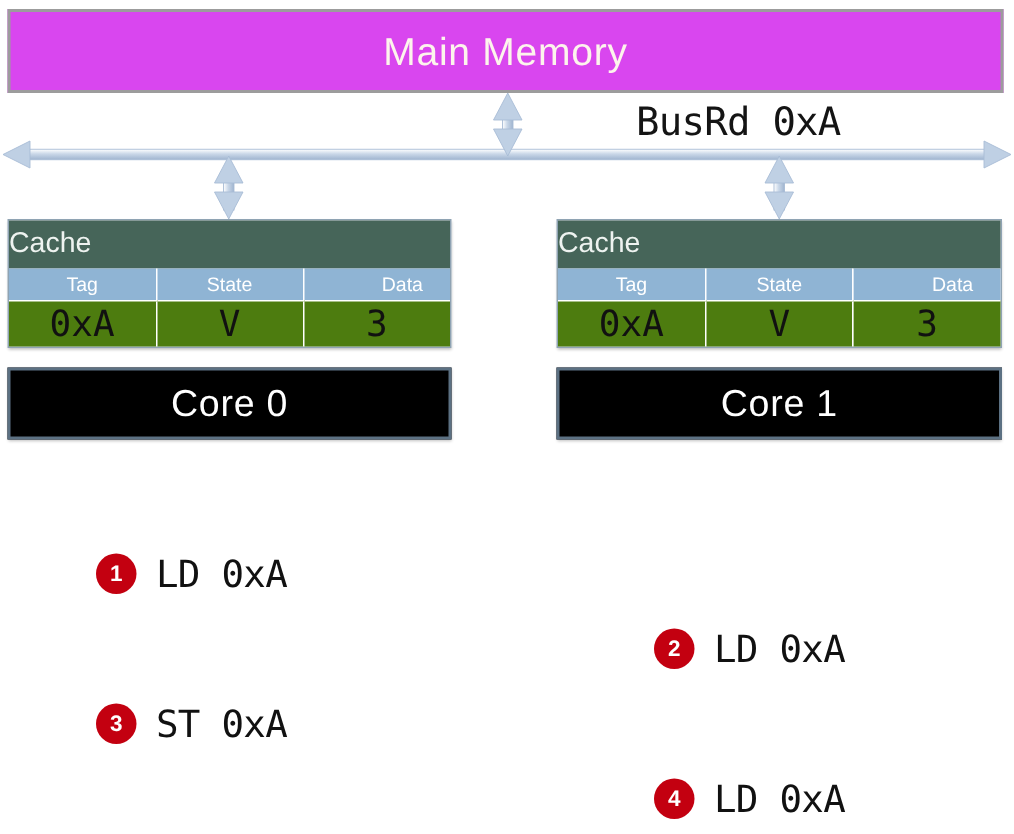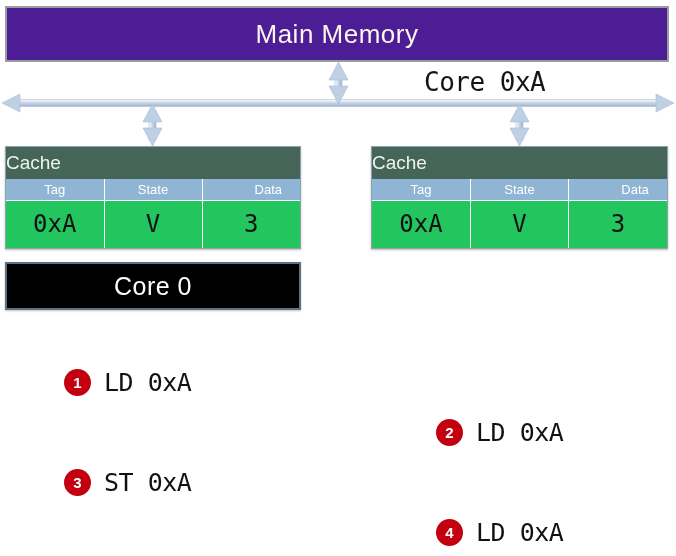--- a/index.html
+++ b/index.html
@@ -19,21 +19,21 @@
     height: 556px;
   }
 
   
   .main-memory {
     position: absolute;
     left: 5px;
     top: 6px;
     width: 664px;
     height: 56px;
-    background: #4c1d95;
+    background: #d946ef;
     border: 2px solid #9c9c9c;
     box-sizing: border-box;
     display: flex;
     align-items: center;
     justify-content: center;
   }
   .main-memory-label {
     color: #fdf4ec;
     font-size: 26px;
     letter-spacing: 0.5px;
@@ -93,22 +93,22 @@
     background: #8fb4d4;
     color: #ffffff;
     font-size: 13px;
     font-weight: normal;
     height: 21px;
     border-right: 1px solid #ffffff;
     box-sizing: border-box;
   }
   .cache-table th:last-child { border-right: none; padding-left: 35px; }
   .cache-table td {
-    background: #22c55e;
-    height: 48px;
+    background: #4d7c0f;
+    height: 31px;
     border-right: 1px solid #ffffff;
     border-top: 1px solid #ffffff;
     box-sizing: border-box;
     text-align: center;
     font-family: "DejaVu Sans Mono", "Liberation Mono", monospace;
     font-size: 24px;
     color: #111111;
   }
   .cache-table td:last-child { border-right: none; }
   .cell-red { color: #ee0000; }
@@ -160,21 +160,21 @@
 </style>
 </head>
 <body>
 
 <div id="stage">
 
   <div class="main-memory">
     <span class="main-memory-label">Main Memory</span>
   </div>
 
-  <div class="bus-label">Core 0xA</div>
+  <div class="bus-label">BusRd 0xA</div>
 
   <svg class="wires" viewBox="0 0 676 330" width="676" height="330">
     <defs>
       <linearGradient id="gHoriz" x1="0" y1="0" x2="0" y2="1">
         <stop offset="0%" stop-color="#ffffff"></stop>
         <stop offset="45%" stop-color="#c9d7e8"></stop>
         <stop offset="100%" stop-color="#9fb4cf"></stop>
       </linearGradient>
       <linearGradient id="gVert" x1="0" y1="0" x2="1" y2="0">
         <stop offset="0%" stop-color="#ffffff"></stop>
@@ -242,20 +242,23 @@
           <th>Data</th>
         </tr>
         <tr>
           <td>0xA</td>
           <td class="cell-red">V</td>
           <td class="cell-red">3</td>
         </tr>
       </tbody>
         </table>
     </div>
+    <div class="core-box">
+      <span class="core-label">Core 1</span>
+    </div>
   </div>
 
   <div class="step" style="left:64px; top:368px;">
     <div class="step-badge">1</div>
     <div class="step-text">LD 0xA</div>
   </div>
 
   <div class="step" style="left:436px; top:418px;">
     <div class="step-badge">2</div>
     <div class="step-text">LD 0xA</div>

